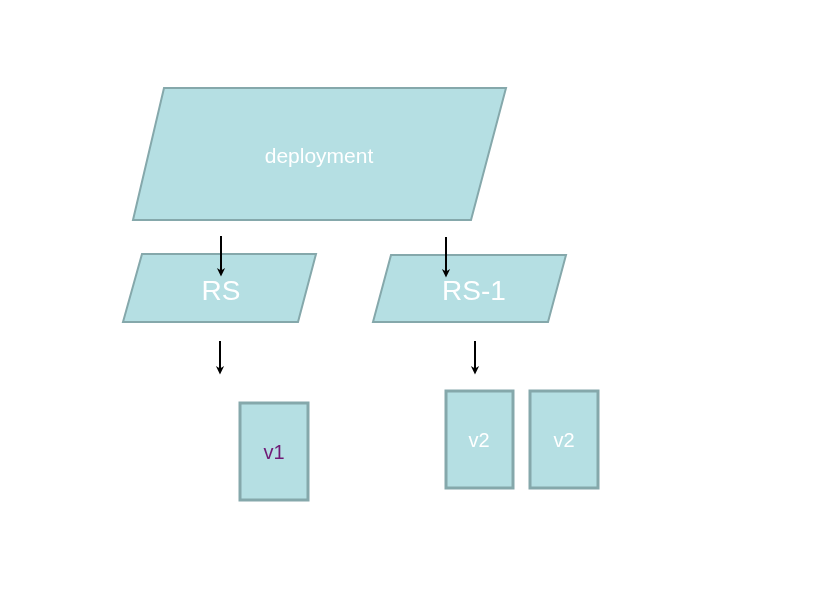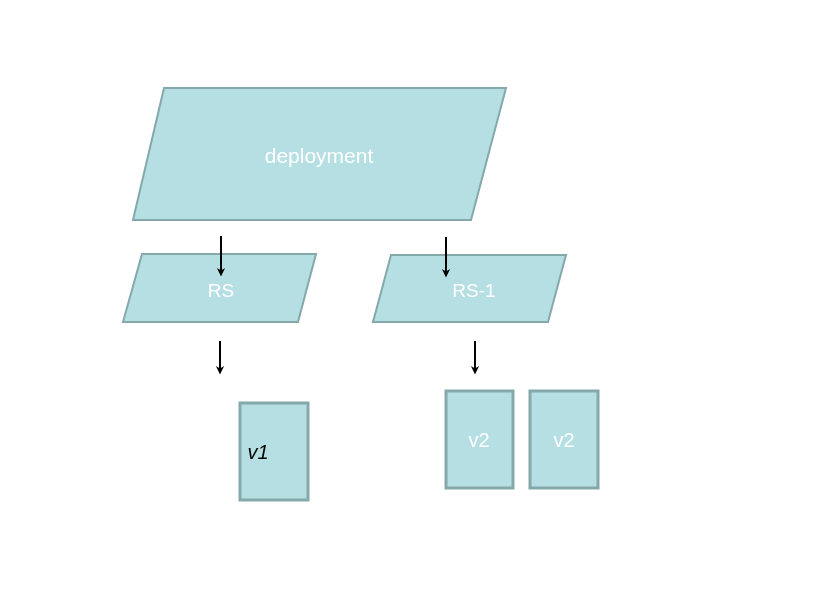--- a/index.html
+++ b/index.html
@@ -28,21 +28,21 @@
   .node-label {
     position: absolute;
     color: #ffffff;
     white-space: nowrap;
     transform: translate(-50%, -50%);
     pointer-events: none;
     font-family: "Liberation Sans", sans-serif;
     text-align: right;
   }
   .label-deployment { font-size: 21px; }
-  .label-rs         { font-size: 19px; }
+  .label-rs         { font-size: 28px; }
   .label-pod        { font-size: 20px; }
 </style>
 </head>
 <body style="background: rgb(255, 255, 255);">
 
 <div id="canvas">
 
   <svg class="diagram-layer" viewBox="0 0 818 606">
     <defs>
       <marker id="arrowhead" markerWidth="10" markerHeight="10" refX="4.6" refY="5" orient="auto" markerUnits="userSpaceOnUse">
@@ -70,19 +70,19 @@
 
     <line stroke="#000000" stroke-width="2" marker-end="url(#arrowhead)" x1="475" y1="341" x2="475" y2="370"></line>
   </svg>
 
   <div class="node-label label-deployment" style="left: 319px; top: 156px; color: rgb(255, 255, 255);">deployment</div>
 
   <div class="node-label label-rs" style="left: 221px; top: 291px; color: rgb(255, 255, 255);">RS</div>
 
   <div class="node-label label-rs" style="left: 474px; top: 291px; color: rgb(255, 255, 255);">RS-1</div>
 
-  <div class="node-label label-pod" style="left: 258px; top: 452px; color: #000000; font-style: italic;">v1</div>
+  <div class="node-label label-pod" style="left: 274px; top: 452px; color: #701a75;">v1</div>
 
   <div class="node-label label-pod" style="left: 479px; top: 440px; color: rgb(255, 255, 255);">v2</div>
 
   <div class="node-label label-pod" style="left: 564px; top: 440px; color: rgb(255, 255, 255);">v2</div>
 
 </div>
 
 </body></html>

